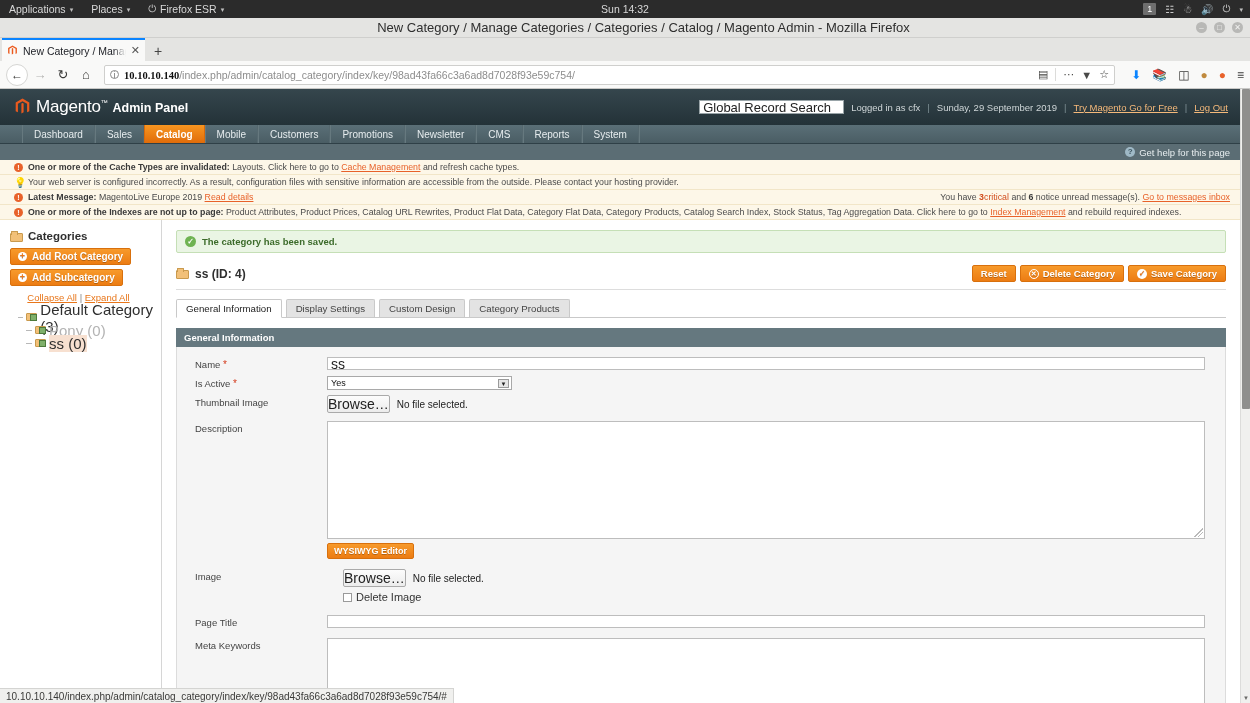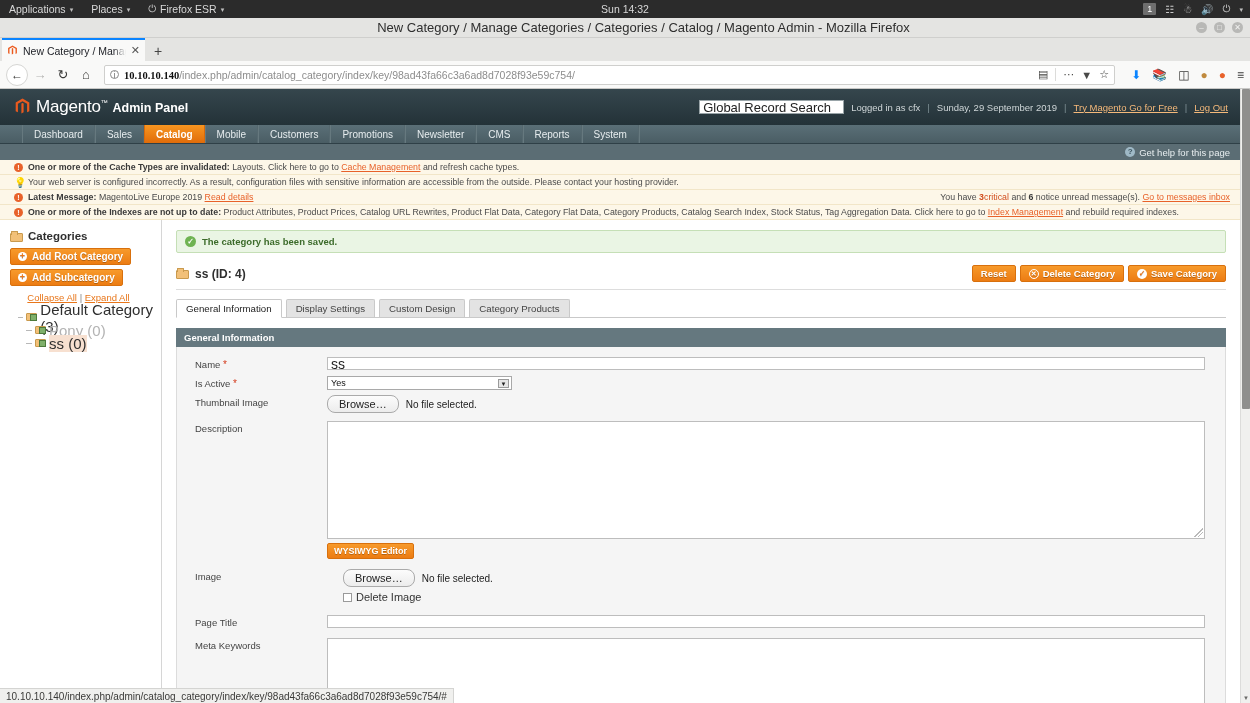--- a/index.html
+++ b/index.html
@@ -287,21 +287,21 @@
   }
   .sel-arrow {
     position: absolute; right: 2px; top: 2px; width: 11px; height: 9px;
     background: #e6e6e6; border: 1px solid #9a9a9a;
     display: flex; align-items: center; justify-content: center;
     font-size: 6px; color: #222; line-height: 1;
   }
   .file-row { display: flex; align-items: center; gap: 7px; }
   .btn-browse {
     background: linear-gradient(#fcfcfc, #ececec); border: 1px solid #aaa;
-    border-radius: 8px; font-size: 11px; color: #222; padding: 1px 11px; line-height: 14px;
+    border-radius: 2px; font-size: 14px; color: #222; padding: 1px 0; line-height: 14px;
   }
   .file-note { font-size: 10px; color: #222; }
   .txtarea {
     width: 100%; height: 118px; background: #fff; border: 1px solid #bdbdbd;
     position: relative;
   }
   .txtarea::after {
     content: ""; position: absolute; right: 1px; bottom: 1px;
     width: 9px; height: 9px;
     background:
@@ -474,21 +474,21 @@
     <span class="note-ico warn">💡</span>
     <span>Your web server is configured incorrectly. As a result, configuration files with sensitive information are accessible from the outside. Please contact your hosting provider.</span>
   </div>
   <div class="mg-notice">
     <span class="note-ico crit">!</span>
     <span><b>Latest Message:</b><span> MagentoLive Europe 2019 </span><a href="#">Read details</a></span>
     <span class="note-right"><span>You have </span><span class="cnum">3</span><span class="ctext">critical</span><span> and </span><b>6</b><span> notice unread message(s). </span><a href="#">Go to messages inbox</a></span>
   </div>
   <div class="mg-notice">
     <span class="note-ico crit">!</span>
-    <span><b>One or more of the Indexes are not up to date:</b><span> Product Attributes, Product Prices, Catalog URL Rewrites, Product Flat Data, Category Flat Data, Category Products, Catalog Search Index, Stock Status, Tag Aggregation Data. Click here to go to </span><a href="#">Index Management</a><span> and rebuild required indexes.</span></span>
+    <span><b>One or more of the Indexes are not up to page:</b><span> Product Attributes, Product Prices, Catalog URL Rewrites, Product Flat Data, Category Flat Data, Category Products, Catalog Search Index, Stock Status, Tag Aggregation Data. Click here to go to </span><a href="#">Index Management</a><span> and rebuild required indexes.</span></span>
   </div>
 
   <div id="mg-body">
 
     <div id="mg-side">
       <div class="side-title">
         <span class="folder-ico">
               <i></i>
             </span>
         <span>Categories</span>

